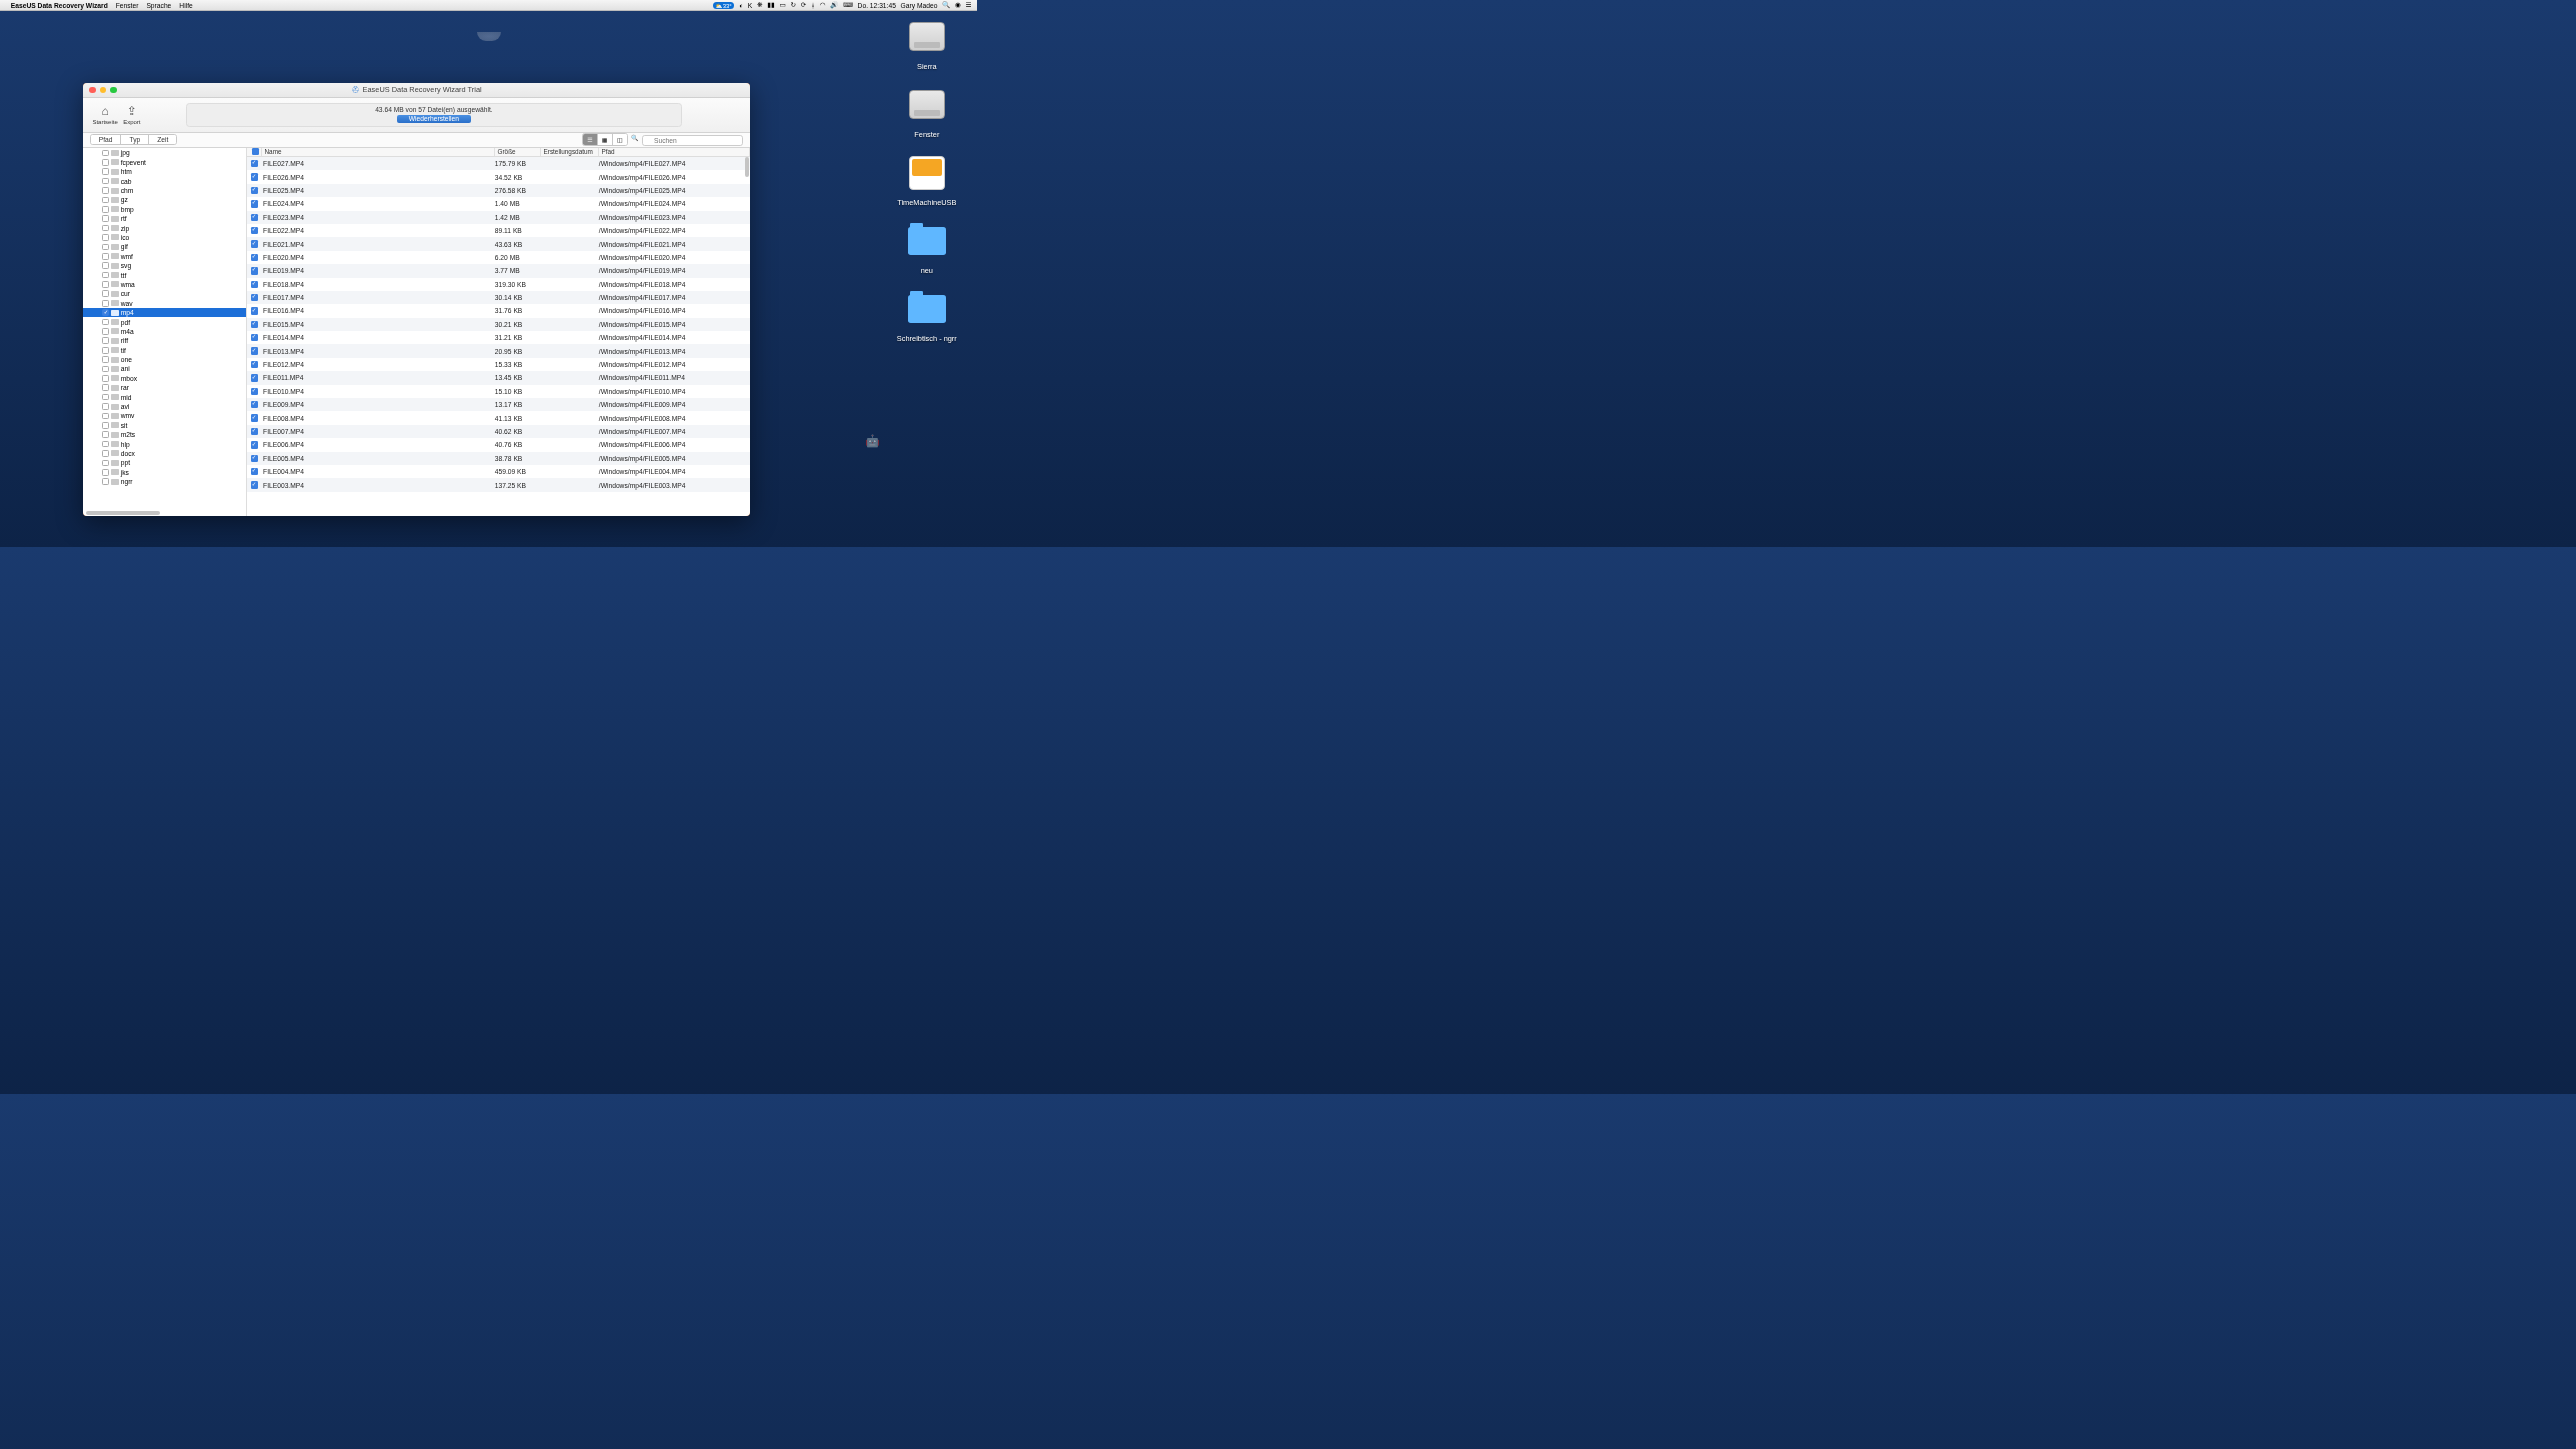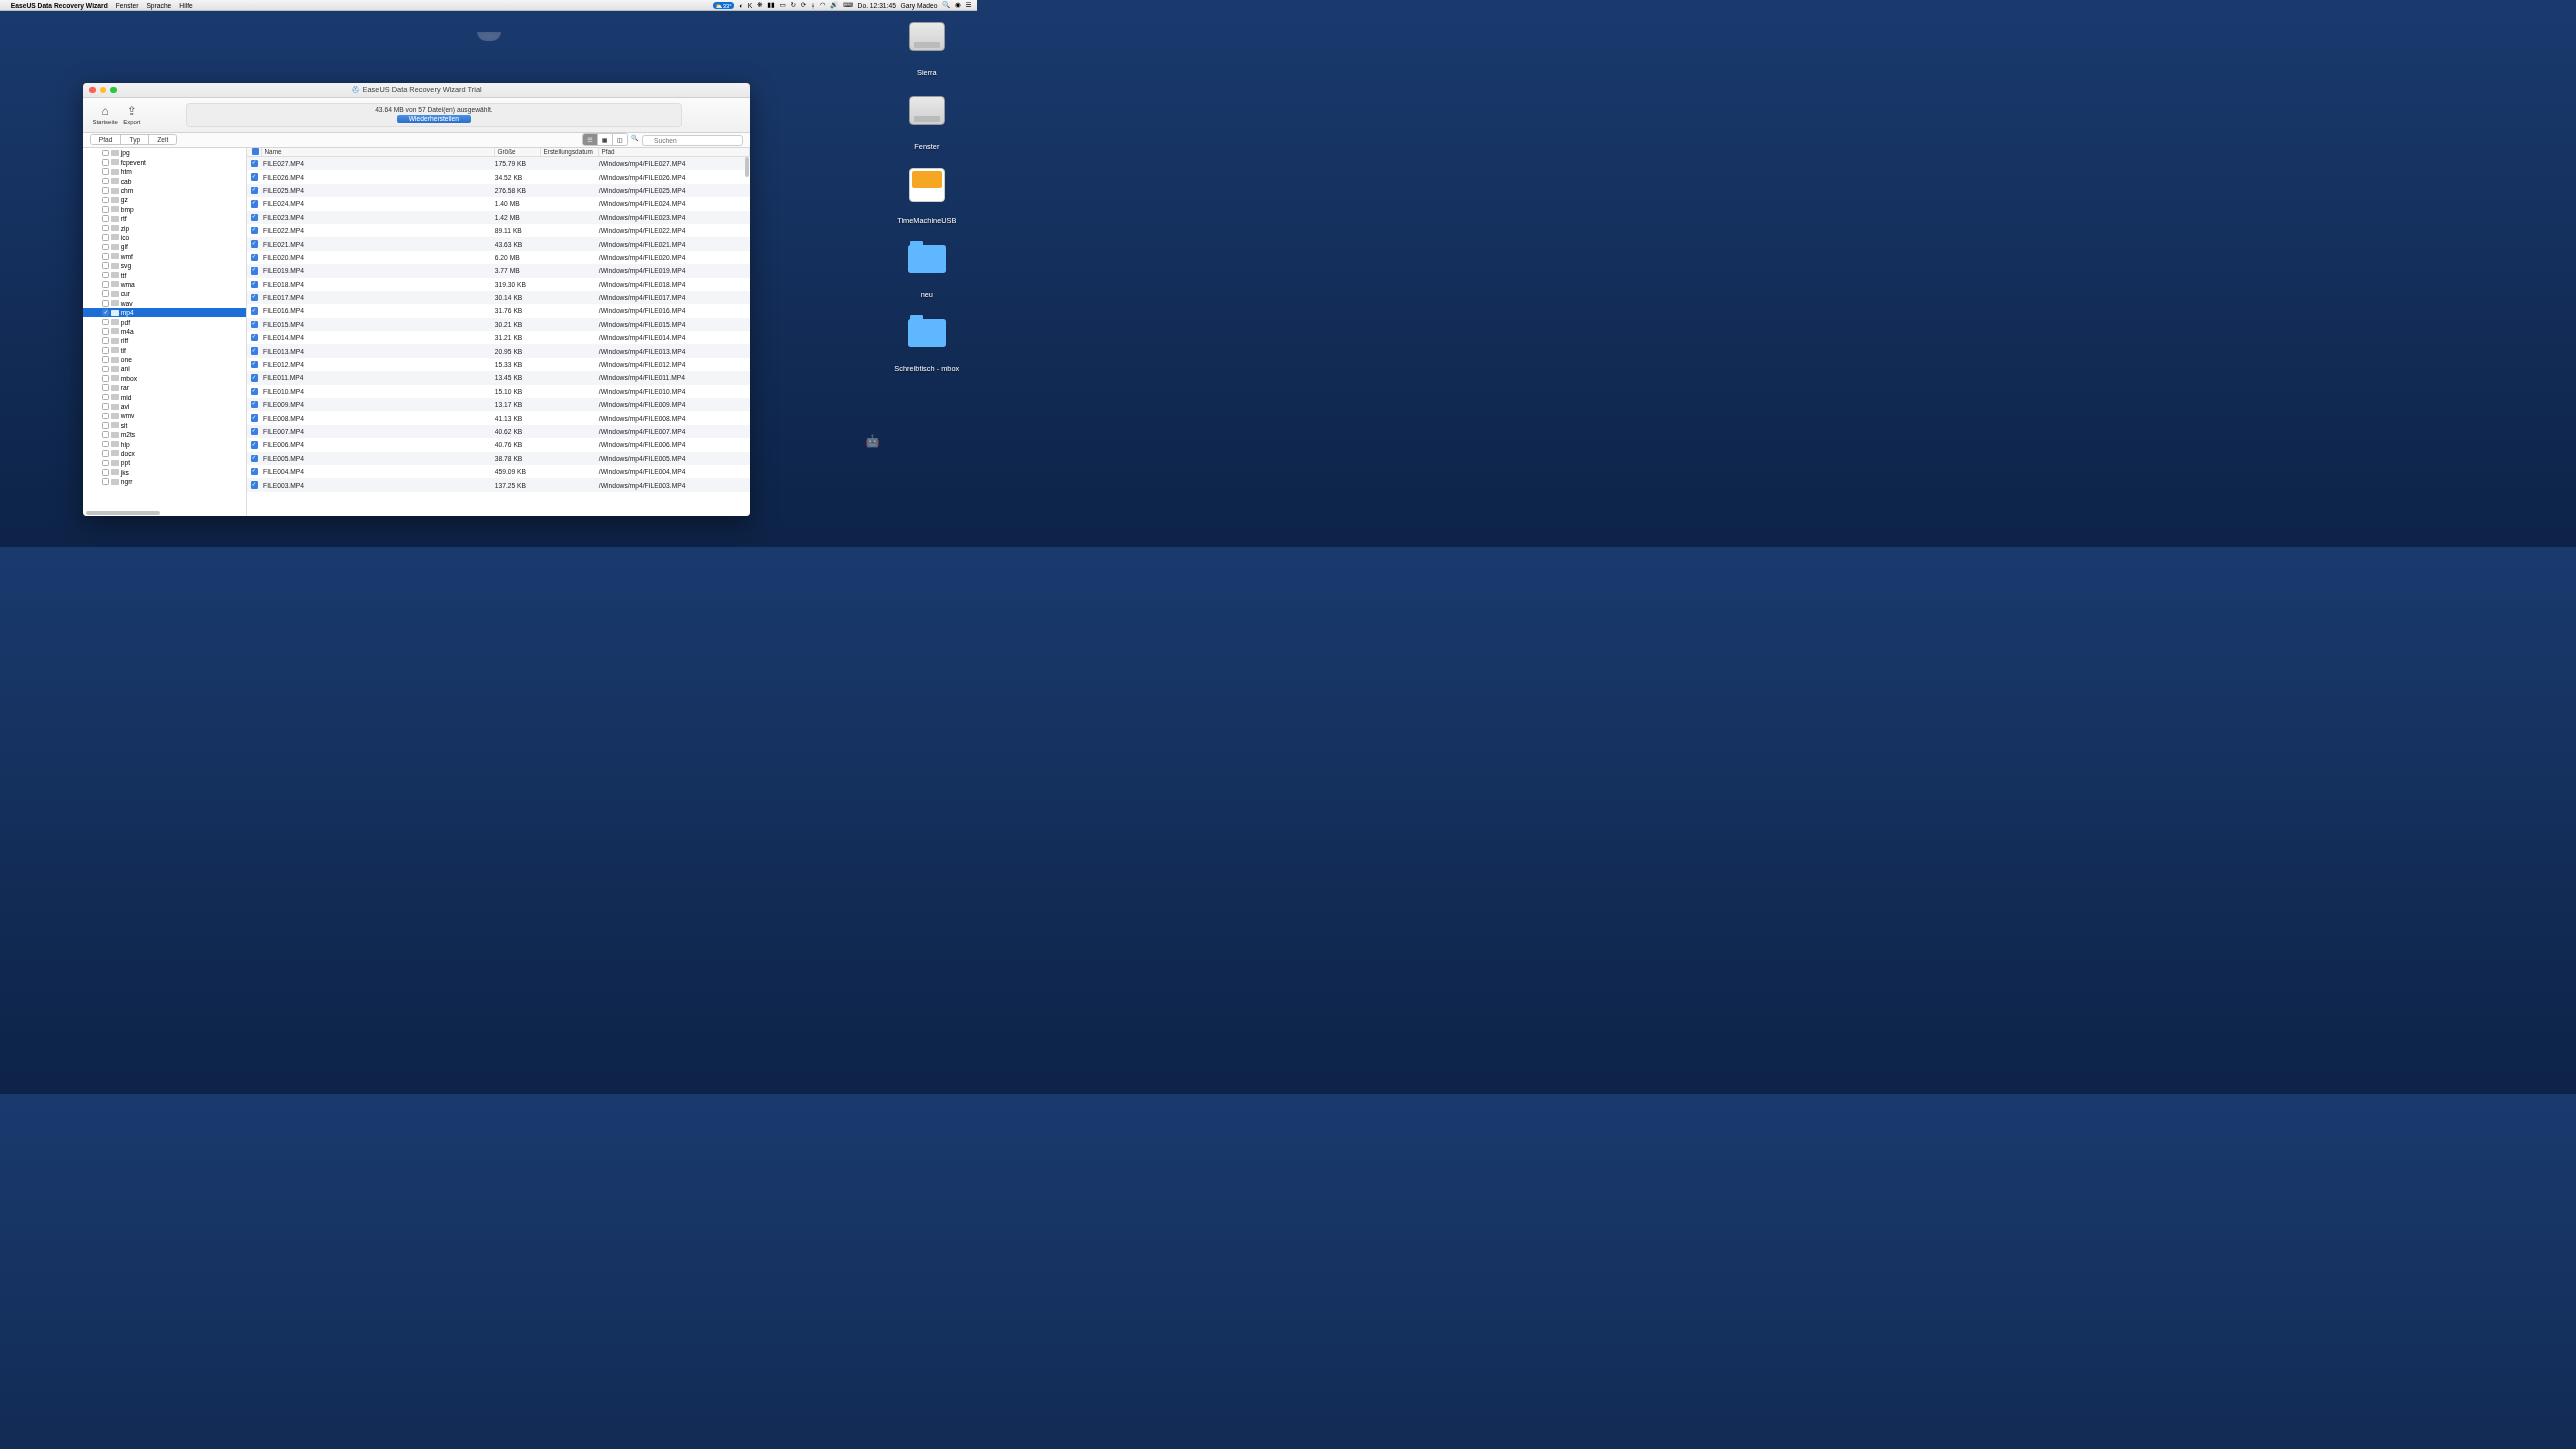--- a/index.html
+++ b/index.html
@@ -9,21 +9,21 @@
 .menubar { position: absolute; top: 0; left: 0; right: 0; height: 11.4px; background: linear-gradient(to bottom, #f5f5f5, #e2e2e2); display: flex; align-items: center; font-size: 6.7px; color: #000; padding: 0 5.4px; border-bottom: 0.7px solid #bbb; }
 .menubar .apple { font-size: 7.4px; margin-right: 5.4px; }
 .menubar .appname { font-weight: 600; margin-right: 8px; }
 .menubar .menuitem { margin-right: 8px; }
 .menubar .right { margin-left: auto; display: flex; align-items: center; gap: 4.7px; font-size: 6.7px; }
 .menubar .right .ico { font-size: 6.7px; }
 .menubar .badge { background:#0b6fd6; color:#fff; border-radius:4.7px; padding:0 2.7px; font-size:6px; }
 
 
 .desktop-icons { position: absolute; right: 6.7px; top: 19px; width: 87px; display: flex; flex-direction: column; gap: 16px; align-items: center; }
-.desktop-icon { display: flex; flex-direction: column; align-items: center; gap: 14px; cursor: default; }
+.desktop-icon { display: flex; flex-direction: column; align-items: center; gap: 8px; cursor: default; }
 .desktop-icon .glyph { width: 42px; height: 35px; display:flex; align-items:center; justify-content:center; }
 .desktop-icon .lbl { color: #fff; font-size: 7.4px; text-align: center; text-shadow: 0 0.7px 1.3px rgba(0,0,0,.6); max-width:81px; }
 .hdd { width:36px; height:29.5px; background:linear-gradient(#e9e9e9,#cfcfcf); border:0.7px solid #999; border-radius:4px; position:relative; }
 .hdd::after { content:""; position:absolute; bottom:2.7px; left:4px; right:4px; height:5.4px; background:#bbb; border-radius:1.3px; }
 .extdrive { width:36px; height:34px; background:#fff; border:0.7px solid #ccc; border-radius:4px; position:relative; }
 .extdrive::before { content:""; position:absolute; top:2px; left:2px; right:2px; height:17.4px; background:#f5a623; border-radius:2px; }
 .folder { width:38px; height:28px; background:#5fb7ff; border-radius:2.7px; position:relative; }
 .folder::before { content:""; position:absolute; top:-4px; left:2px; width:13.4px; height:5.4px; background:#5fb7ff; border-radius:1.3px 1.3px 0 0; }
 
 
@@ -140,21 +140,21 @@
     <div class="desktop-icon">
       <div class="glyph">
         <div class="folder"></div>
       </div>
       <div class="lbl">neu</div>
     </div>
     <div class="desktop-icon">
       <div class="glyph">
         <div class="folder"></div>
       </div>
-      <div class="lbl">Schreibtisch - mbox</div>
+      <div class="lbl">Schreibtisch - ngrr</div>
     </div>
   </div>
 
 <div class="window">
   <div class="titlebar">
     <div class="traffic">
       <span class="tl-close"></span>
       <span class="tl-min"></span>
       <span class="tl-max"></span>
     </div>

